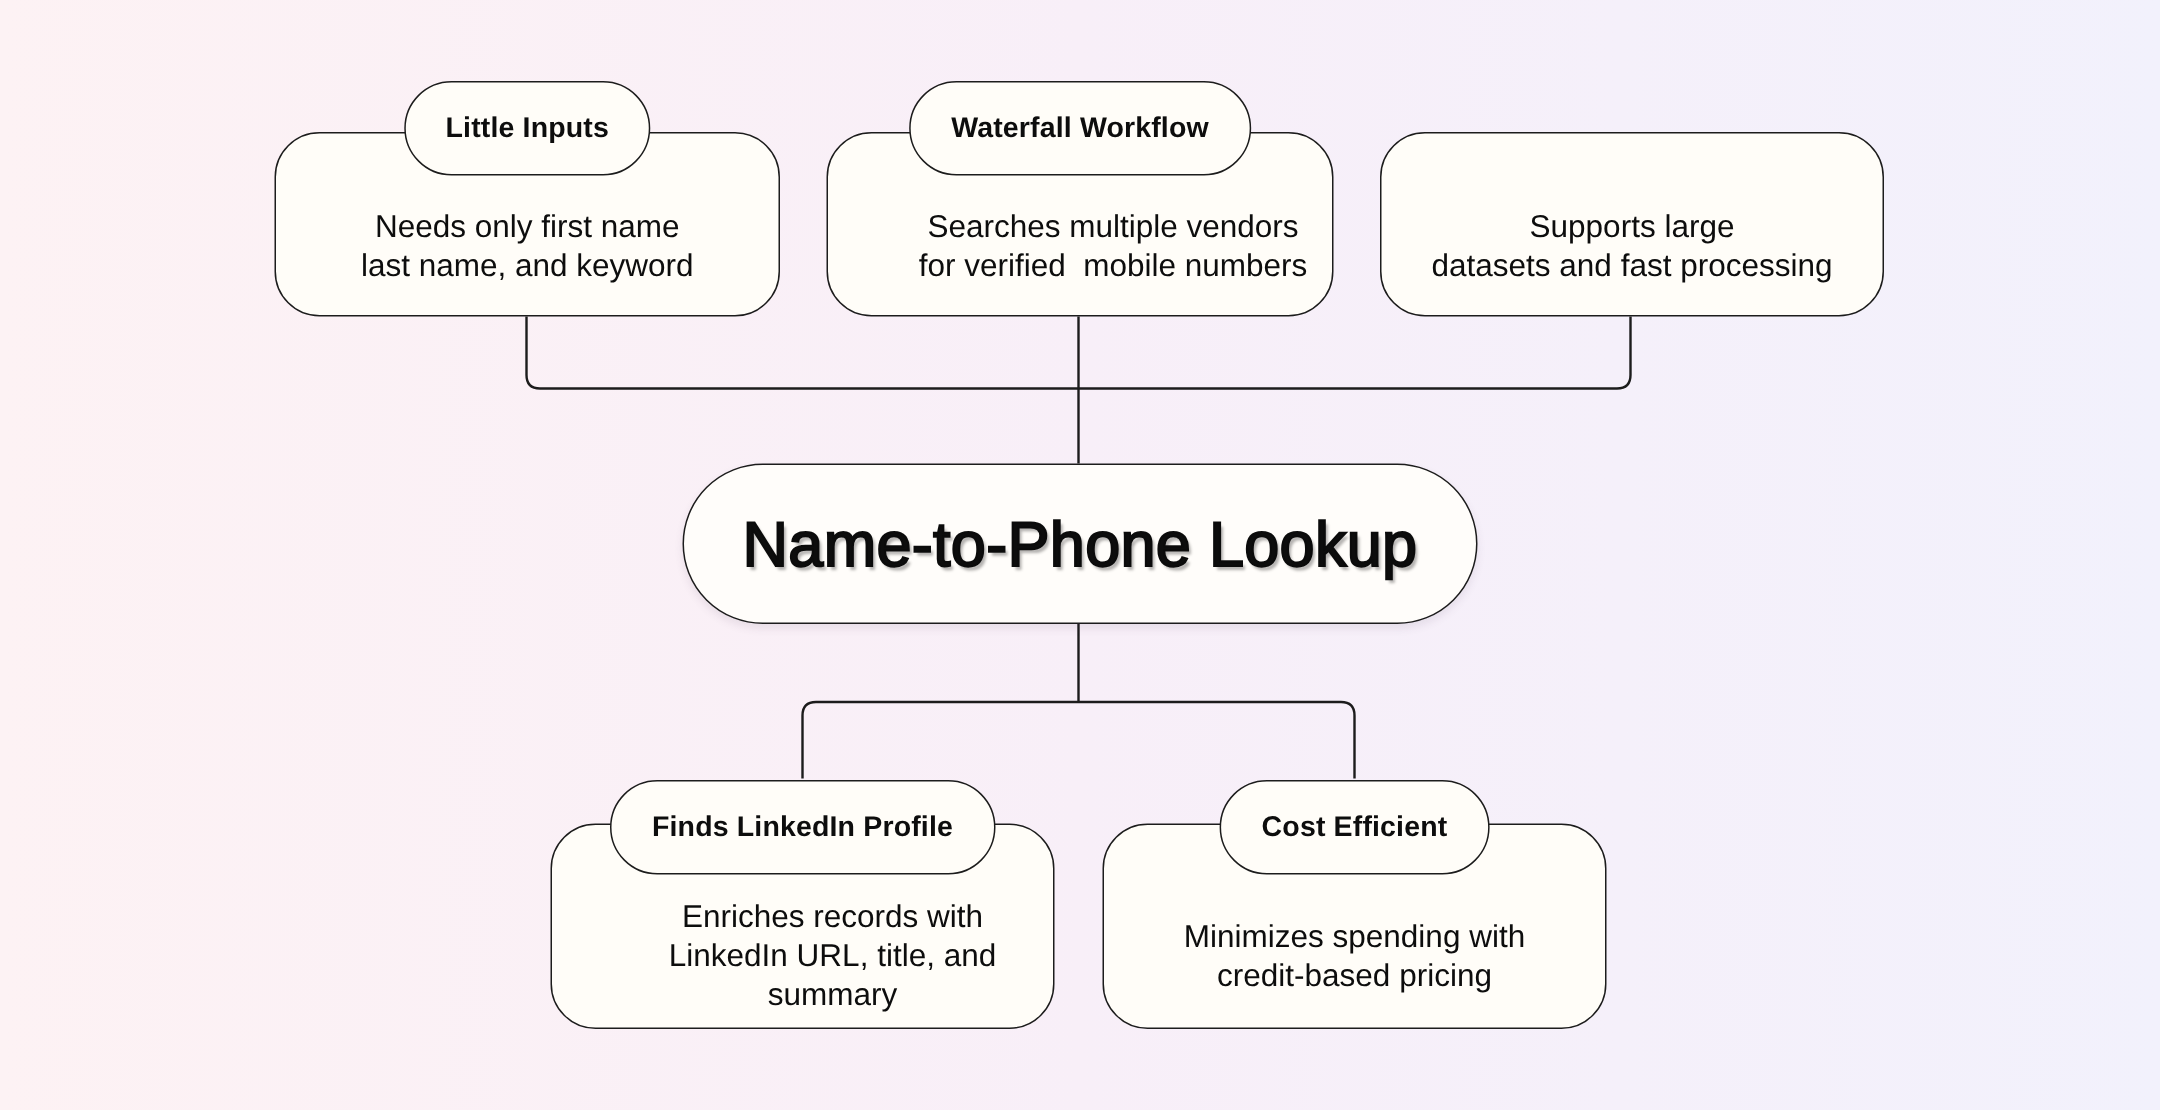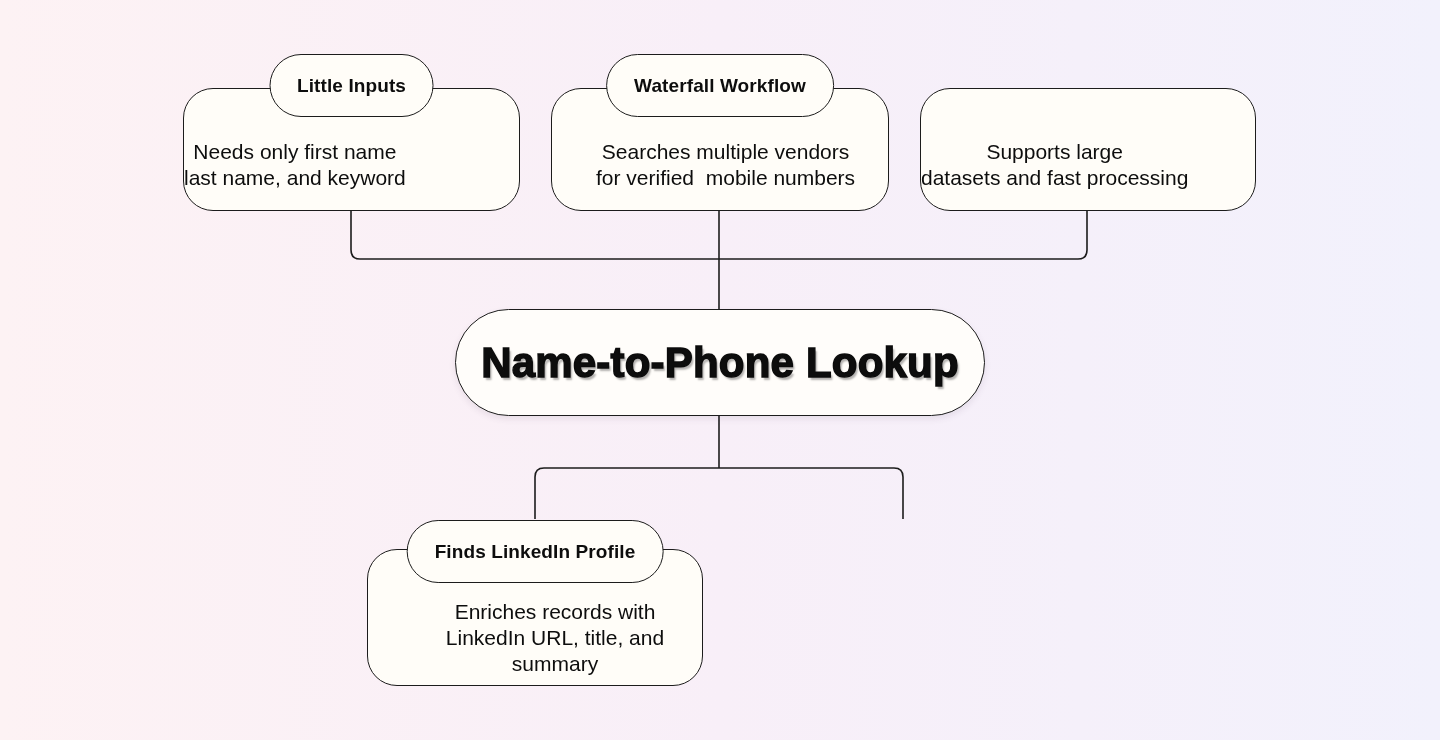--- a/index.html
+++ b/index.html
@@ -21,21 +21,21 @@
   .stage{position:relative;width:1440px;height:740px;}
   .connectors{position:absolute;left:0;top:0;width:1440px;height:740px;pointer-events:none;}
   .connectors path{fill:none;stroke:var(--stroke);stroke-width:1.6;}
 
   .card{
     position:absolute;
     background:var(--card-fill);
     border:1.6px solid var(--stroke);
     border-radius:30px;
     box-sizing:border-box;
-    display:flex;align-items:center;justify-content:flex-start;
+    display:flex;align-items:center;justify-content:center;
   }
   .badge{
     position:absolute;
     left:50%;transform:translateX(-50%);
     height:63px;box-sizing:border-box;
     padding:0 27px;
     background:var(--card-fill);
     border:1.6px solid var(--stroke);
     border-radius:32px;
     display:flex;align-items:center;justify-content:center;
@@ -61,21 +61,21 @@
     position:absolute;
     left:455px;top:309px;width:530px;height:107px;
     box-sizing:border-box;
     background:#fffdfa;
     border:1.8px solid var(--stroke);
     border-radius:54px;
     display:flex;align-items:center;justify-content:center;
     box-shadow:0 3px 6px rgba(80,60,90,0.10);
   }
   .center-node .title{
-    font-size:42px;font-weight:700;
+    font-size:42px;font-weight:400;
     letter-spacing:0.2px;
     -webkit-text-stroke:1.4px #0b0b0b;
     text-shadow:2px 3px 2px rgba(0,0,0,0.30);
     white-space:nowrap;
   }
 </style>
 </head>
 <body>
 
 <div class="stage">
@@ -107,14 +107,19 @@
   <div class="center-node">
     <div class="title">Name-to-Phone Lookup</div>
   </div>
 
   <div class="card row-bottom card-4">
     <div class="badge">Finds LinkedIn Profile</div>
     <div class="body">Enriches records with
 LinkedIn URL, title, and summary</div>
   </div>
 
+  <div class="card row-bottom card-5">
+    <div class="badge">Cost Efficient</div>
+    <div class="body">Minimizes spending with
+credit-based pricing</div>
+  </div>
 
 </div>
 
 </body></html>

